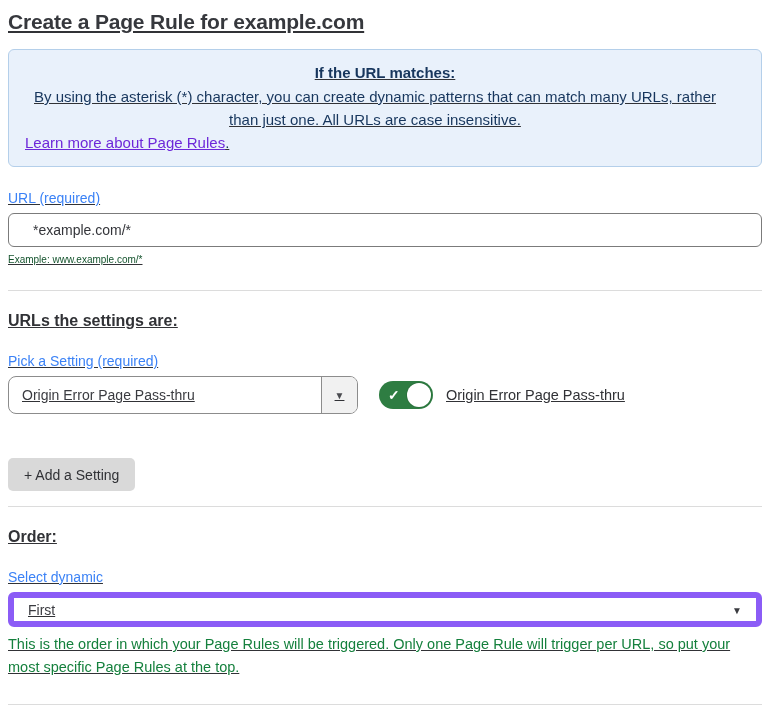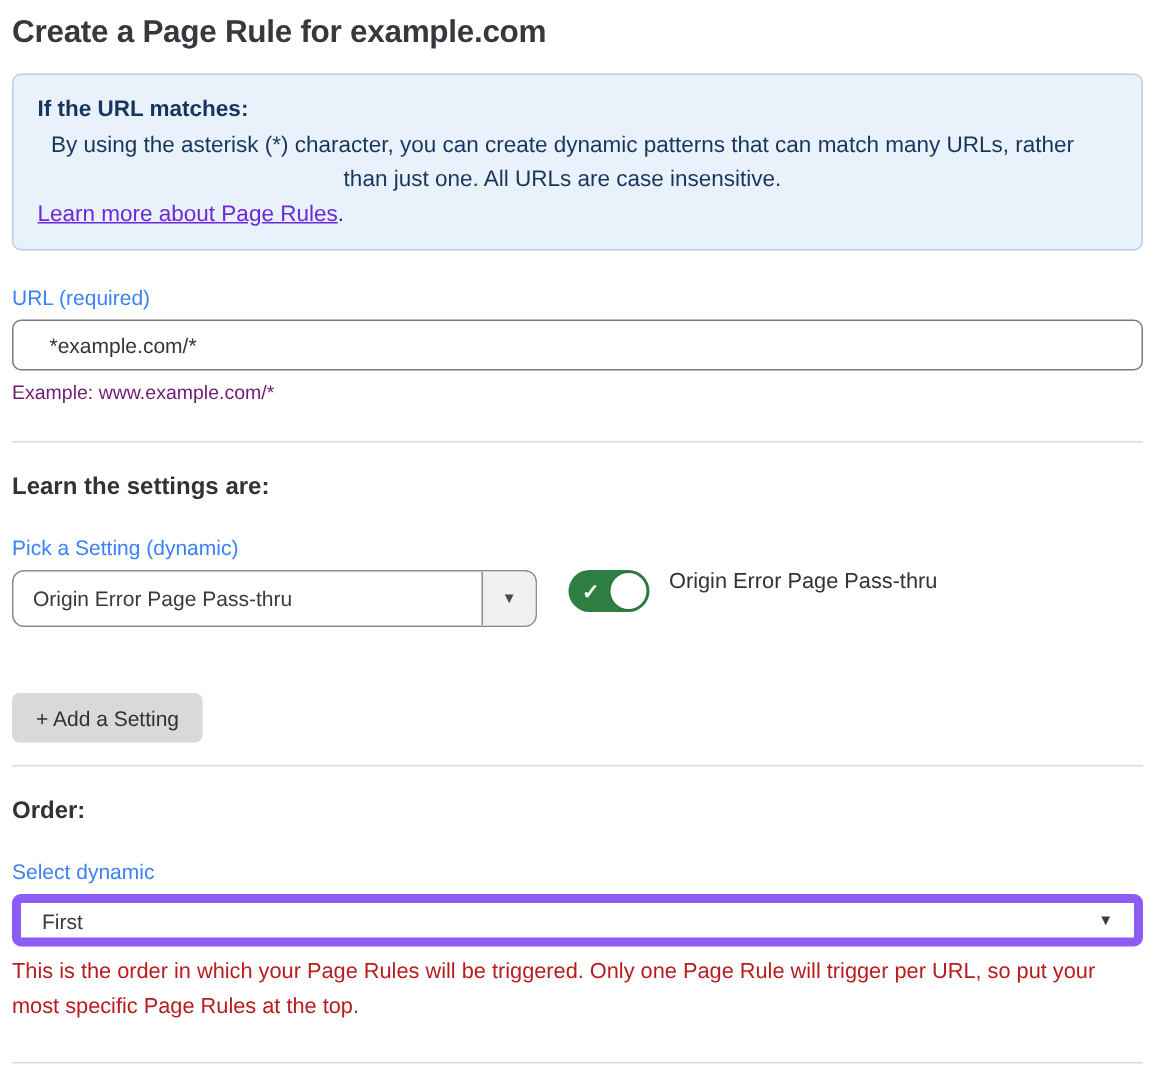--- a/index.html
+++ b/index.html
@@ -2,41 +2,41 @@
 <html><head>
 <meta charset="utf-8">
 <style>
   * { box-sizing: border-box; margin: 0; padding: 0; }
   html, body { width: 770px; }
   body {
     font-family: "Liberation Sans", sans-serif;
     background: #ffffff;
     color: #313236;
   }
-  .container { width: 770px; height: 710px; padding: 8px; overflow: hidden; }
+  .container { width: 770px; height: 710px; padding: 8px; overflow: hidden; text-decoration: underline; }
 
   h1.page-title {
     font-size: 21px;
     font-weight: bold;
     color: #36383d;
     letter-spacing: -0.2px;
     margin-top: 2px;
   }
 
   .info-box {
     margin-top: 15px;
     background: #e9f1fb;
     border: 1px solid #b4cfea;
     border-radius: 6px;
     padding: 11px 16px 12px 16px;
     color: #17365d;
     font-size: 15px;
     line-height: 23px;
   }
-  .info-box .info-heading { font-weight: bold; }
+  .info-box .info-heading { font-weight: bold; text-align: center; }
   .info-box .info-body { margin-top: 1px; max-width: 700px; text-align: center; }
   .info-box a.info-link {
     color: #6d28d9;
     text-decoration: underline;
     cursor: pointer;
   }
 
   .field-label {
     font-size: 14px;
     color: #3b82f6;
@@ -52,40 +52,41 @@
     padding: 0 24px;
     font-family: "Liberation Sans", sans-serif;
     font-size: 14px;
     color: #34353a;
     background: #fff;
     outline: none;
   }
 
   .helper-text {
     margin-top: 7px;
-    font-size: 13px;
-    color: #701a75;
+    font-size: 10px;
+    color: #14532d;
   }
 
   hr.divider {
     border: none;
     border-top: 1px solid #dcdcdc;
     margin-top: 25px;
   }
 
   h2.section-heading {
     margin-top: 21px;
     font-size: 16px;
     font-weight: bold;
     color: #313236;
   }
 
   .setting-row {
     margin-top: 7px;
     display: flex;
+    align-items: center;
   }
 
   .dropdown {
     width: 350px;
     height: 38px;
     border: 1px solid #8c8c8c;
     border-radius: 8px;
     background: #fff;
     display: flex;
     align-items: stretch;
@@ -176,21 +177,21 @@
     position: absolute;
     right: 14px; top: 50%;
     transform: translateY(-50%);
     font-size: 10px;
     color: #3a3b40;
   }
 
   .order-helper {
     margin-top: 6px;
     font-size: 14.5px;
-    color: #b91c1c;
+    color: #15803d;
     line-height: 23px;
     max-width: 745px;
   }
 
   .footer-divider { margin-top: 21px; }
 </style>
 </head>
 <body>
 
 <div class="container">
@@ -202,23 +203,23 @@
     <div class="info-body">By using the asterisk (*) character, you can create dynamic patterns that can match many URLs, rather than just one. All URLs are case insensitive.</div>
     <div class="info-link-line"><a class="info-link">Learn more about Page Rules</a><span>.</span></div>
   </div>
 
   <div class="field-label">URL (required)</div>
   <input type="text" class="text-input" value="*example.com/*" style="">
   <div class="helper-text">Example: www.example.com/*</div>
 
   <hr class="divider">
 
-  <h2 class="section-heading">Learn the settings are:</h2>
-
-  <div class="field-label">Pick a Setting (dynamic)</div>
+  <h2 class="section-heading">URLs the settings are:</h2>
+
+  <div class="field-label">Pick a Setting (required)</div>
 
   <div class="setting-row">
     <div class="dropdown">
       <div class="dropdown-value">Origin Error Page Pass-thru</div>
       <div class="dropdown-arrow-btn">
         <span>▼</span>
       </div>
     </div>
     <div class="toggle" role="switch" aria-checked="true">
       <span class="toggle-check">✓</span>

